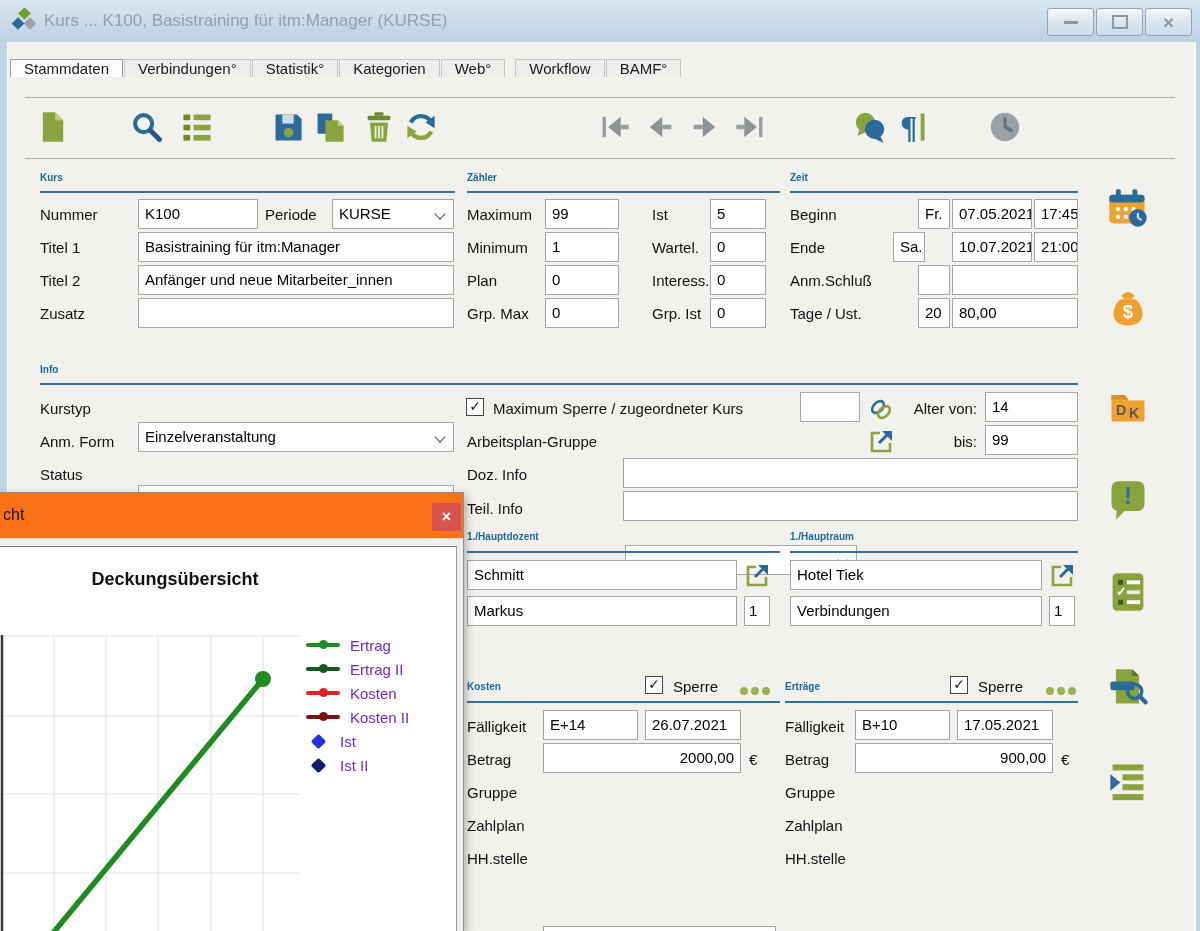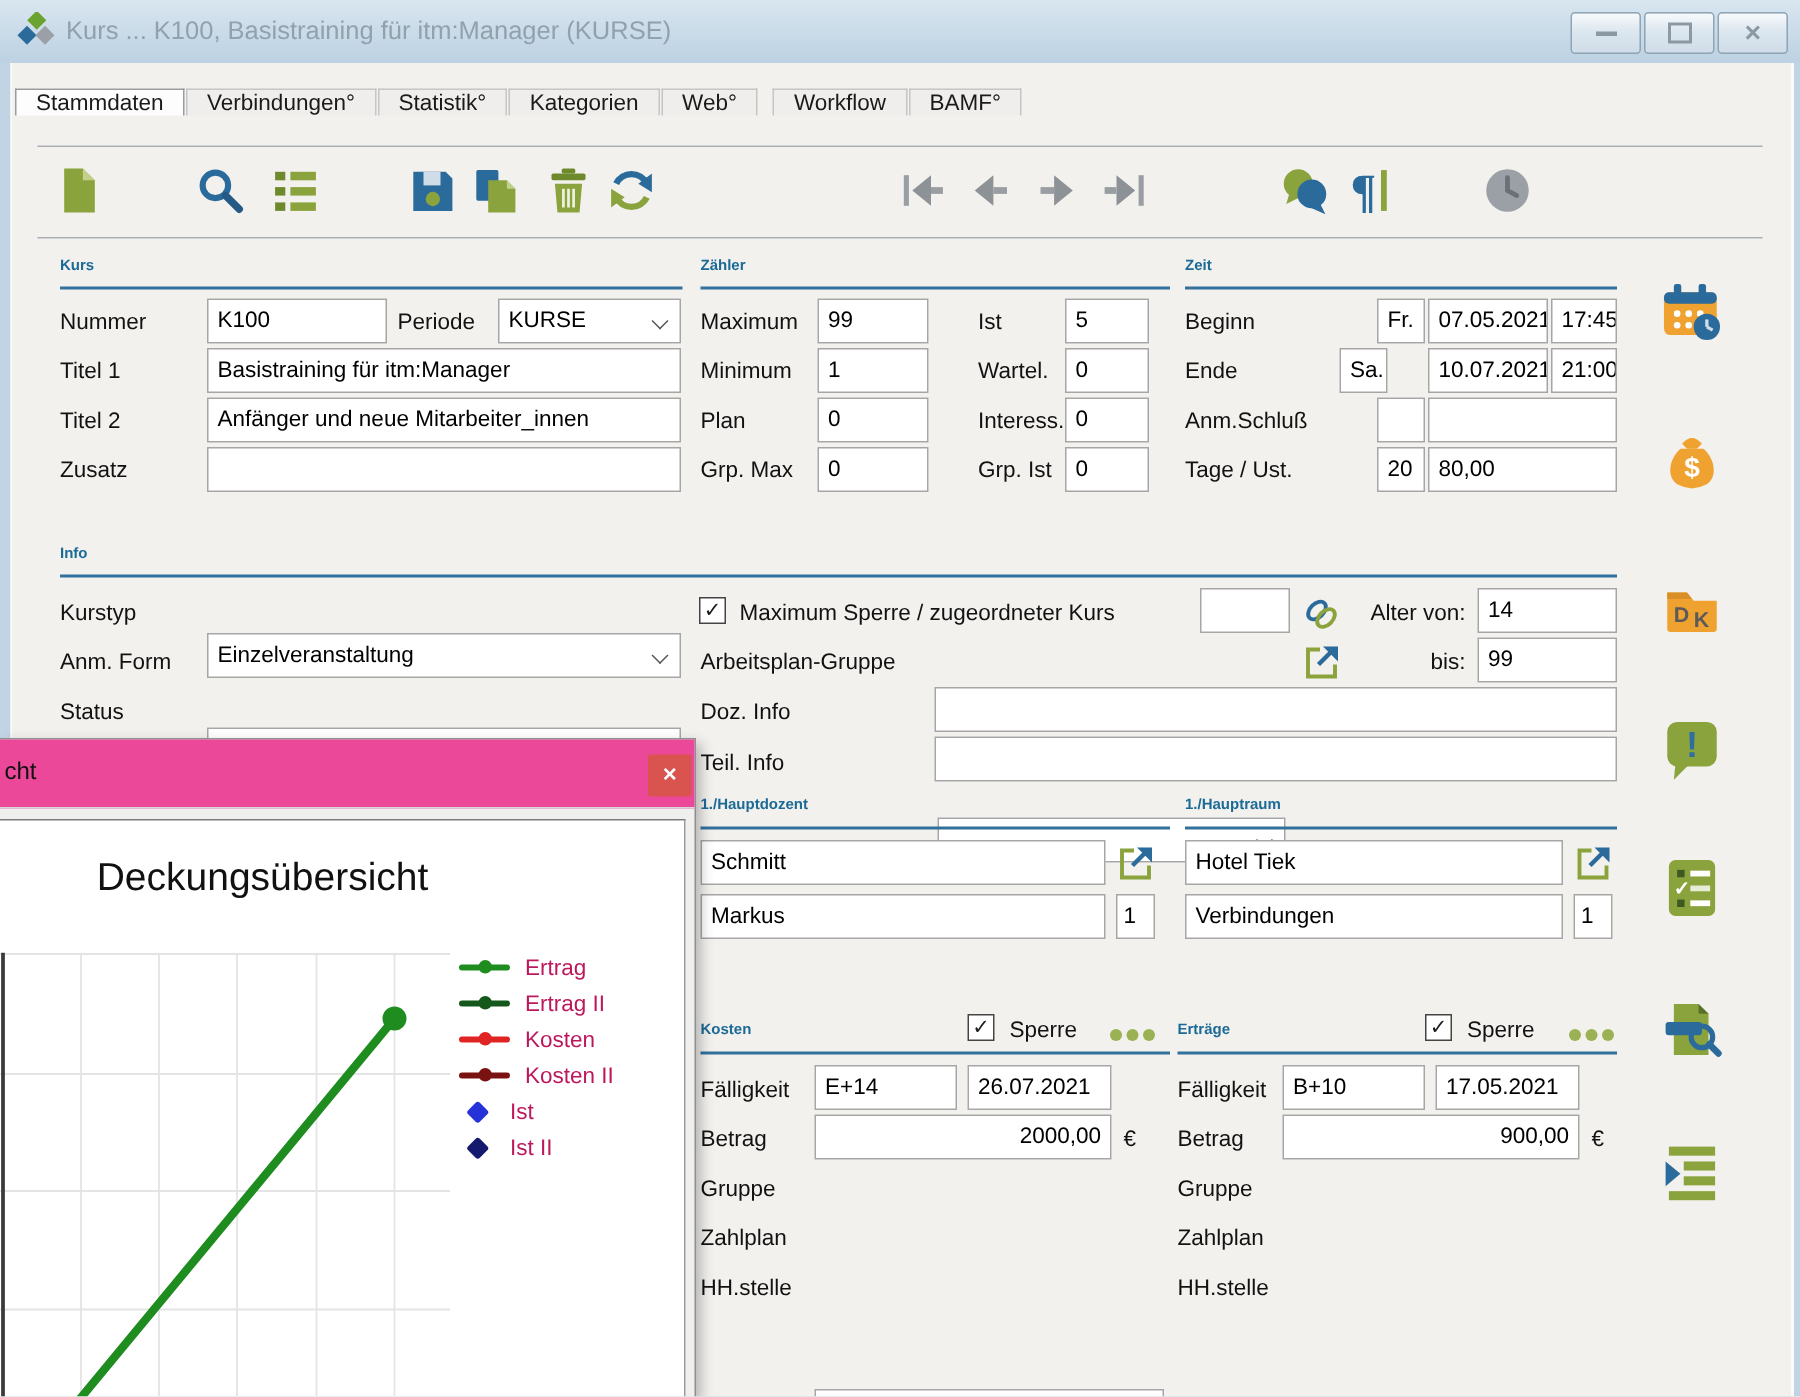--- a/index.html
+++ b/index.html
@@ -31,32 +31,32 @@
   .right{text-align:right;}
   .sel{padding-right:24px;position:relative;}
   .sel::after{content:"";position:absolute;right:9px;top:10px;width:7px;height:7px;
               border-right:1.6px solid #555;border-bottom:1.6px solid #555;transform:rotate(45deg);}
   .cb{width:18px;height:18px;border:1.5px solid #444;background:#fff;box-sizing:border-box;
       font-size:14px;line-height:14px;text-align:center;color:#1a1a1a;}
   .cb.checked::after{content:"✓";}
   .dots span{display:inline-block;width:8px;height:8px;border-radius:50%;background:#9ab253;margin-right:3px;}
   
   .popup{left:0;top:492px;width:463px;height:439px;background:#efefee;border-top:1px solid #8f8f8f;border-right:1px solid #8f8f8f;box-shadow:3px 3px 8px rgba(0,0,0,.25);}
-  .popup-titlebar{left:0;top:0;width:463px;height:45px;background:#ec4899;border-bottom:1px solid #d8d8d8;}
+  .popup-titlebar{left:0;top:0;width:463px;height:45px;background:#f97316;border-bottom:1px solid #d8d8d8;}
   .popup-title{left:3px;top:13px;font-size:16px;color:#111;}
   .popup-close{left:432px;top:10px;width:29px;height:28px;background:#d9534f;border-radius:2px;
                color:#fff;font-weight:700;font-size:16px;display:flex;align-items:center;justify-content:center;}
   .chartpanel{left:0;top:53px;width:456px;height:386px;background:#fff;border-top:1px solid #7c7c7c;border-right:1px solid #9a9a9a;}
-  .chart-title{left:0;top:22px;width:350px;text-align:center;font-size:26px;font-weight:400;color:#111;}
+  .chart-title{left:0;top:22px;width:350px;text-align:center;font-size:18px;font-weight:700;color:#111;}
   .legend{left:306px;top:86px;}
   .legend-row{display:flex;align-items:center;height:24px;}
   .lsample{position:relative;width:34px;height:4px;margin-right:10px;border-radius:2px;}
   .lsample i{position:absolute;left:13px;top:-3px;width:9px;height:9px;border-radius:50%;}
   .ldiamond{width:11px;height:11px;transform:rotate(45deg);margin:0 16px 0 7px;border-radius:2px;}
-  .legend-label{font-size:15px;color:#be185d;}
+  .legend-label{font-size:15px;color:#6d28d9;}
   
   .tbi{position:absolute;top:110px;width:34px;height:34px;}
   .sideicon{position:absolute;left:1106px;width:44px;height:44px;}
 </style>
 </head>
 <body>
 
 <div class="win">
 
   <div class="abs titlebar">

